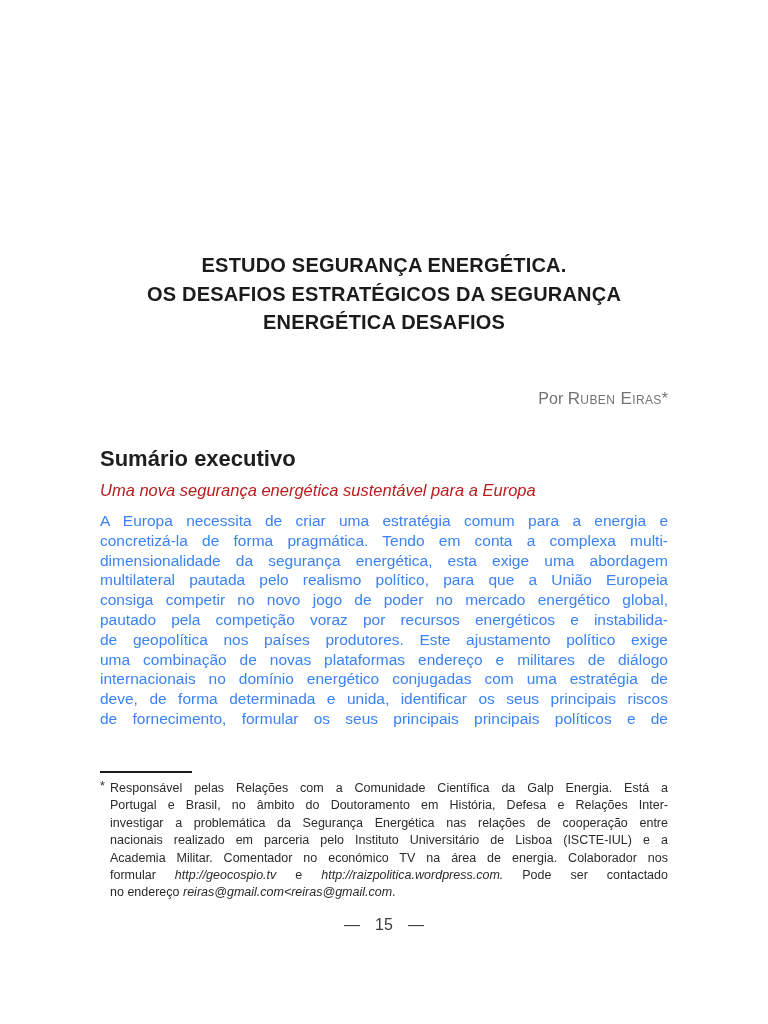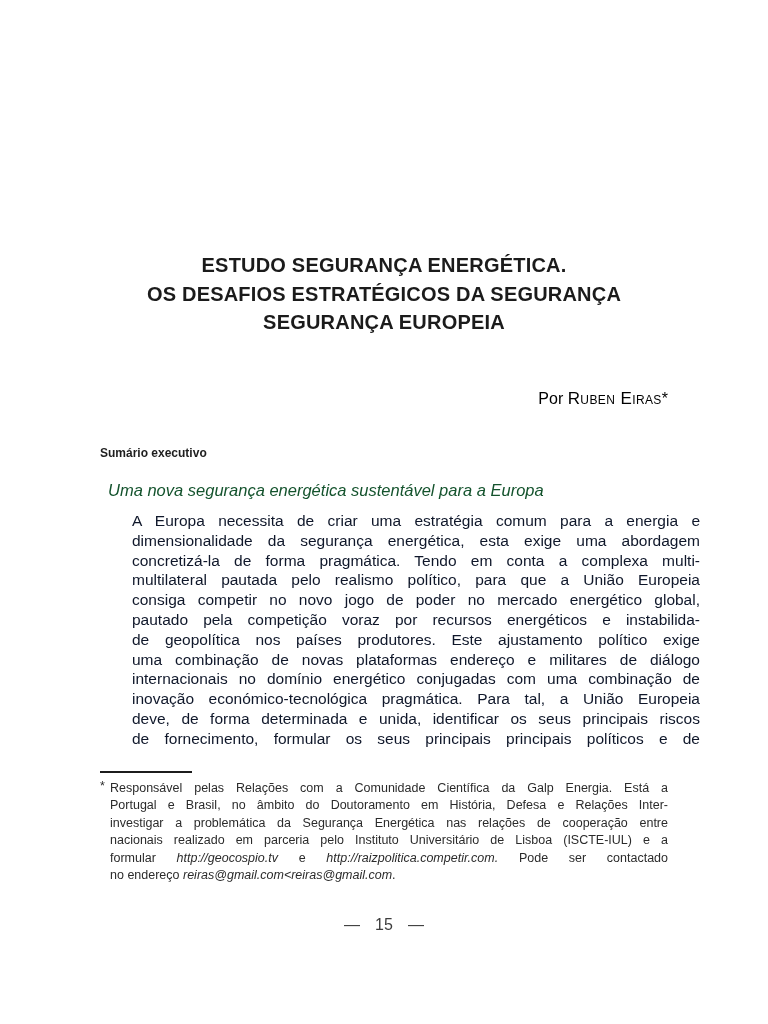--- a/index.html
+++ b/index.html
@@ -28,55 +28,53 @@
     letter-spacing: 0.2px;
     color: #1b1b1b;
   }
   .byline {
     position: absolute;
     left: 100px;
     top: 389px;
     width: 568px;
     text-align: right;
     font-size: 16px;
-    color: #000000;
+    color: #737373;
   }
   .byline .sc {
     font-variant: small-caps;
     letter-spacing: 0.4px;
     font-size: 17px;
   }
   .exec-heading {
     position: absolute;
     left: 100px;
     top: 446px;
     width: 568px;
-    font-size: 12px;
+    font-size: 22px;
     font-weight: bold;
     color: #1e1e1e;
   }
   .exec-subtitle {
     position: absolute;
     left: 100px;
     top: 481px;
     width: 568px;
     font-size: 16.5px;
     font-style: italic;
-    color: #14532d;
-    margin-left: 8px;
+    color: #b91c1c;
   }
   .body-text {
     position: absolute;
     left: 100px;
     top: 511px;
     width: 568px;
     font-size: 15.5px;
     line-height: 19.8px;
-    color: #0f172a;
-    margin-left: 32px;
+    color: #3b82f6;
   }
   .jline {
     text-align: justify;
     text-align-last: justify;
   }
   .fn-rule {
     position: absolute;
     left: 100px;
     top: 771px;
     width: 92px;
@@ -122,43 +120,42 @@
   }
 </style>
 </head>
 <body>
 
 <div class="page">
 
   <div class="title-block">
     <div>ESTUDO SEGURANÇA ENERGÉTICA.</div>
     <div>OS DESAFIOS ESTRATÉGICOS DA SEGURANÇA</div>
-    <div>SEGURANÇA EUROPEIA</div>
+    <div>ENERGÉTICA DESAFIOS</div>
   </div>
 
   <div class="byline">
     <span>Por</span>
     <span class="sc">Ruben Eiras</span><span>*</span>
   </div>
 
   <div class="exec-heading">Sumário executivo</div>
 
   <div class="exec-subtitle">Uma nova segurança energética sustentável para a Europa</div>
 
   <div class="body-text">
     <div class="jline">A Europa necessita de criar uma estratégia comum para a energia e</div>
+    <div class="jline">concretizá-la de forma pragmática. Tendo em conta a complexa multi-</div>
     <div class="jline">dimensionalidade da segurança energética, esta exige uma abordagem</div>
-    <div class="jline">concretizá-la de forma pragmática. Tendo em conta a complexa multi-</div>
     <div class="jline">multilateral pautada pelo realismo político, para que a União Europeia</div>
     <div class="jline">consiga competir no novo jogo de poder no mercado energético global,</div>
     <div class="jline">pautado pela competição voraz por recursos energéticos e instabilida-</div>
     <div class="jline">de geopolítica nos países produtores. Este ajustamento político exige</div>
     <div class="jline">uma combinação de novas plataformas endereço e militares de diálogo</div>
-    <div class="jline">internacionais no domínio energético conjugadas com uma combinação de</div>
-    <div class="jline">inovação económico-tecnológica pragmática. Para tal, a União Europeia</div>
+    <div class="jline">internacionais no domínio energético conjugadas com uma estratégia de</div>
     <div class="jline">deve, de forma determinada e unida, identificar os seus principais riscos</div>
     <div class="jline">de fornecimento, formular os seus principais principais políticos e de</div>
   </div>
 
   <div class="fn-rule"></div>
 
   <div class="footnote">
     <span class="fn-marker">*</span>
     <div class="fn-lines">
       <div class="fn-line">
@@ -167,21 +164,24 @@
       <div class="fn-line">
         <span>Portugal e Brasil, no âmbito do Doutoramento em História, Defesa e Relações Inter-</span>
       </div>
       <div class="fn-line">
         <span>investigar a problemática da Segurança Energética nas relações de cooperação entre</span>
       </div>
       <div class="fn-line">
         <span>nacionais realizado em parceria pelo Instituto Universitário de Lisboa (ISCTE-IUL) e a</span>
       </div>
       <div class="fn-line">
-        <span>formular </span><span class="fn-italic">http://geocospio.tv</span><span> e </span><span class="fn-italic">http://raizpolitica.competir.com.</span><span> Pode ser contactado</span>
+        <span>Academia Militar. Comentador no económico TV na área de energia. Colaborador nos</span>
+      </div>
+      <div class="fn-line">
+        <span>formular </span><span class="fn-italic">http://geocospio.tv</span><span> e </span><span class="fn-italic">http://raizpolitica.wordpress.com.</span><span> Pode ser contactado</span>
       </div>
       <div class="fn-line last">
         <span>no endereço </span><span class="fn-italic">reiras@gmail.com&lt;reiras@gmail.com</span><span>.</span>
       </div>
     </div>
   </div>
 
   <div class="page-number">
     <span>—</span>
     <span>15</span>

